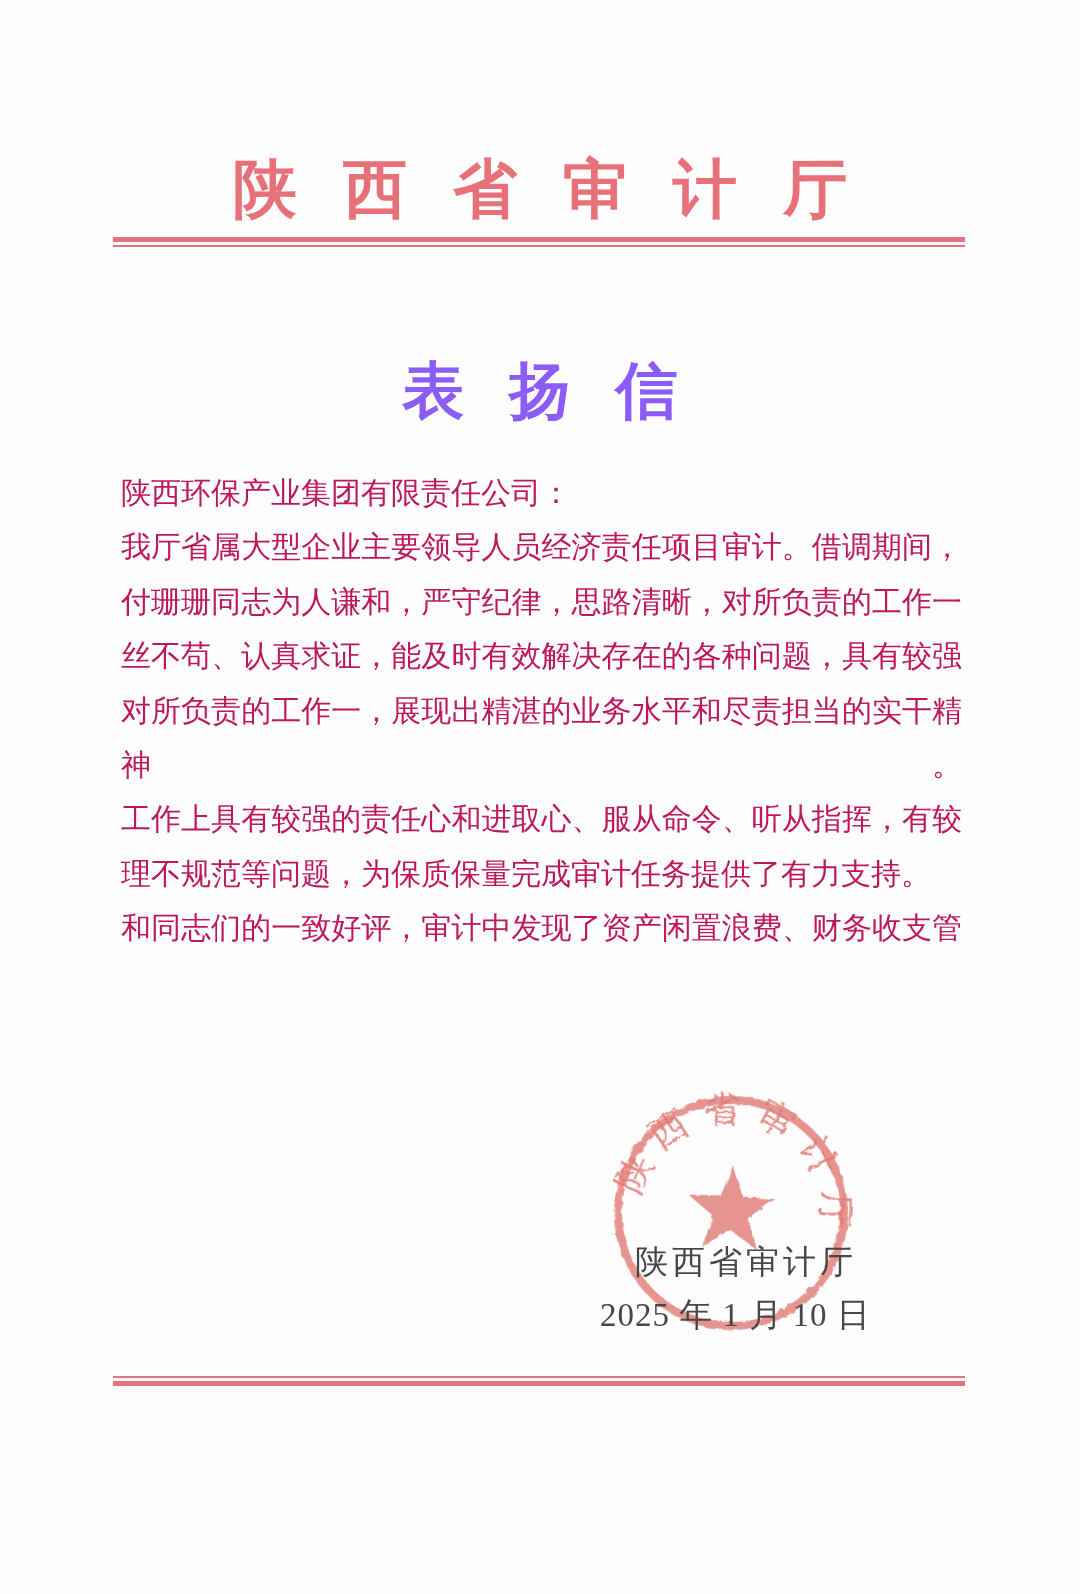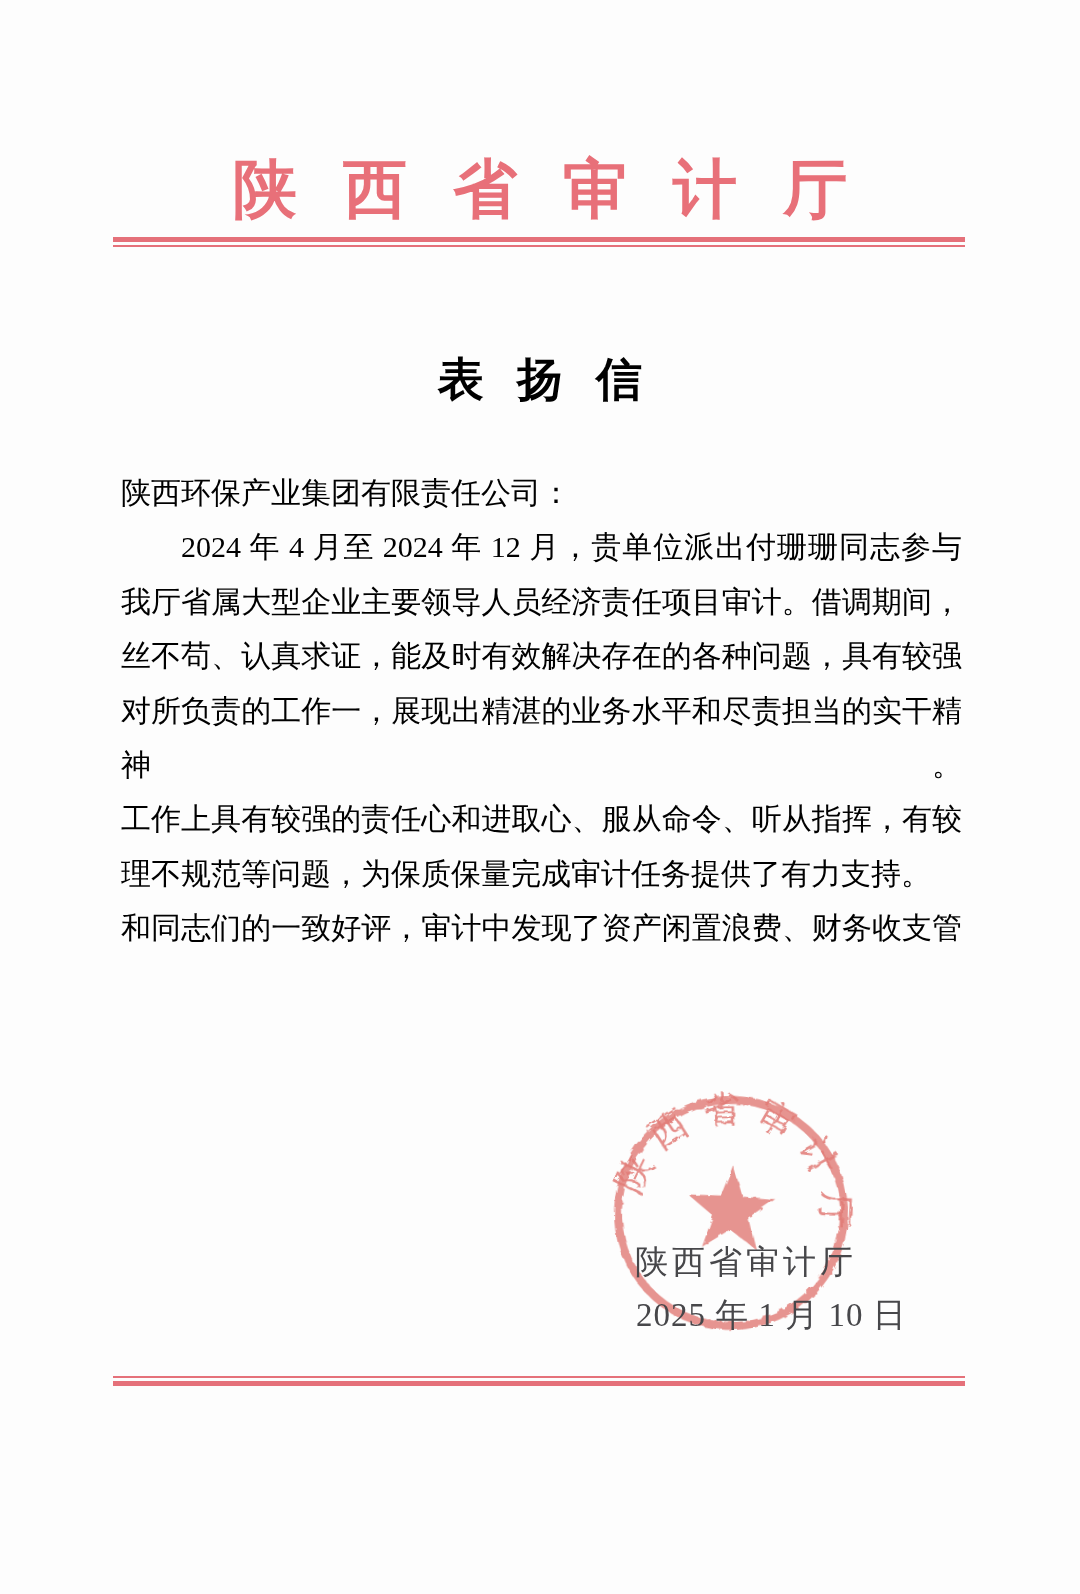--- a/index.html
+++ b/index.html
@@ -23,68 +23,68 @@
   .rule { position:absolute; left:113px; width:852px; background:#e5717a; }
   .rule-head-thick { top:237px; height:5px; }
   .rule-head-thin  { top:245px; height:2px; }
   .rule-foot-thin  { top:1376px; height:2px; }
   .rule-foot-thick { top:1381px; height:5px; }
 
   
   .letter-title {
     position:absolute; top:349px; left:0; width:100%;
     text-align:center; white-space:nowrap;
-    font-size:46px; font-weight:700;
-    color:#000000;
+    font-size:62px; font-weight:700;
+    color:#8b5cf6;
     letter-spacing:0.72em; text-indent:0.72em;
   }
 
   
   .body-block {
     position:absolute; top:466px; left:121px; width:841px;
-    font-size:30px; color:#000000;
+    font-size:30px; color:#be185d;
   }
   .line { line-height:54.4px; }
   .line.fill { text-align:justify; text-align-last:justify; }
   .line.indent { text-indent:2em; }
 
   
   .seal {
     position:absolute; left:607px; top:1089px;
     width:248px; height:248px;
     opacity:0.85;
     transform:rotate(-3deg);
   }
 
   .signature {
     position:absolute; left:635px; top:1240px;
     font-size:33px; color:#47474a; letter-spacing:4px; white-space:nowrap;
   }
   .date-line {
     position:absolute; left:600px; top:1293px;
-    font-size:33px; color:#47474a; letter-spacing:1px; white-space:nowrap;margin-left:36px;
+    font-size:33px; color:#47474a; letter-spacing:1px; white-space:nowrap;
   }
 </style>
 </head>
 <body>
 
 <div class="page">
 
   <div class="letterhead-title">陕西省审计厅</div>
 
   <div class="rule rule-head-thick"></div>
   <div class="rule rule-head-thin"></div>
 
   <div class="letter-title">表扬信</div>
 
   <div class="body-block">
     <div class="line">陕西环保产业集团有限责任公司：</div>
 
-    <div class="line fill indent">2024 年 4 月至 2024 年 12 月，贵单位派出付珊珊同志参与</div>
     <div class="line fill">我厅省属大型企业主要领导人员经济责任项目审计。借调期间，</div>
+    <div class="line fill">付珊珊同志为人谦和，严守纪律，思路清晰，对所负责的工作一</div>
     <div class="line fill">丝不苟、认真求证，能及时有效解决存在的各种问题，具有较强</div>
     <div class="line fill">对所负责的工作一，展现出精湛的业务水平和尽责担当的实干精神。</div>
     <div class="line fill">工作上具有较强的责任心和进取心、服从命令、听从指挥，有较</div>
     <div class="line">理不规范等问题，为保质保量完成审计任务提供了有力支持。</div>
     <div class="line fill">和同志们的一致好评，审计中发现了资产闲置浪费、财务收支管</div>
 
   </div>
 
   <div class="seal">
     <svg viewBox="0 0 248 248" width="248" height="248">

